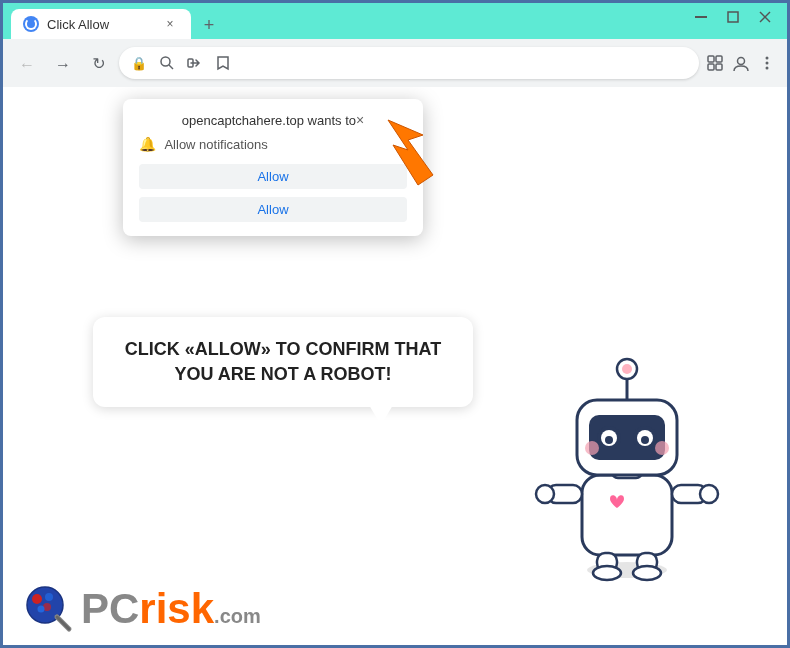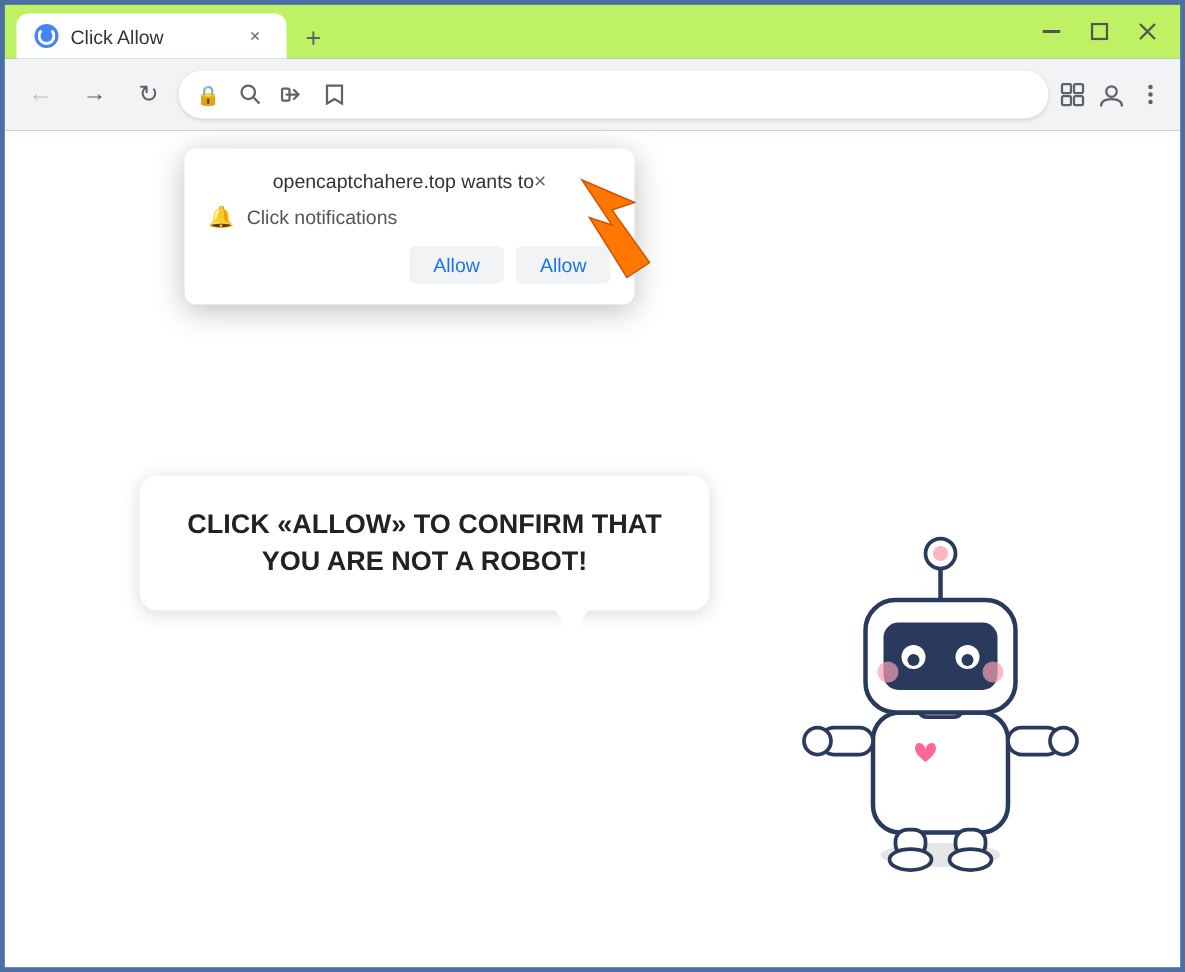--- a/index.html
+++ b/index.html
@@ -9,24 +9,24 @@
       background: #2a5298;
       font-family: 'Segoe UI', Arial, sans-serif;
       overflow: hidden;
       display: flex;
       flex-direction: column;
       border: 3px solid #4a6fa5;
     }
 
     
     .title-bar {
-      background: #bef264;
+      background: #5eead4;
       height: 36px;
       display: flex;
-      align-items: center;
+      align-items: flex-start;
       padding: 0 8px;
       gap: 4px;
       flex-shrink: 0;
     }
     .tab-area {
       display: flex;
       align-items: flex-end;
       height: 100%;
       flex: 1;
     }
@@ -211,20 +211,21 @@
       color: #555;
       font-size: 13px;
     }
     .bell-icon {
       font-size: 14px;
     }
     .notif-buttons {
       display: flex;
       gap: 8px;
       justify-content: flex-end;
+      flex-direction: column;
     }
     .notif-btn {
       padding: 5px 16px;
       border-radius: 4px;
       font-size: 13px;
       cursor: pointer;
       border: none;
     }
     .btn-allow {
       background: #f1f3f4;
@@ -388,21 +389,21 @@
 
 <div class="browser-content">
 
   <div class="notification-popup">
     <div class="notif-header">
       <span class="notif-title">opencaptchahere.top wants to</span>
       <span class="notif-close">×</span>
     </div>
     <div class="notif-row">
       <span class="bell-icon">🔔</span>
-      <span>Click notifications</span>
+      <span>Allow notifications</span>
     </div>
     <div class="notif-buttons">
       <button class="notif-btn btn-allow">Allow</button>
       <button class="notif-btn btn-block">Allow</button>
     </div>
   </div>
 
   <div class="arrow-img">
     <svg viewBox="0 0 80 80" width="80" height="80">
 
@@ -456,14 +457,29 @@
       <circle cx="135" cy="123" r="7" fill="#f4a0b0" opacity="0.7"></circle>
 
       <line x1="100" y1="75" x2="100" y2="50" stroke="#2a3a5c" stroke-width="3"></line>
       <circle cx="100" cy="44" r="10" fill="#fff" stroke="#2a3a5c" stroke-width="2.5"></circle>
       <circle cx="100" cy="44" r="5" fill="#ffb3c0"></circle>
 
       <path d="M90,175 C90,170 83,168 83,174 C83,178 90,183 90,183 C90,183 97,178 97,174 C97,168 90,170 90,175 Z" fill="#ff6699"></path>
     </svg>
   </div>
 
+  <div class="pcrisk-logo">
+
+    <svg class="logo-icon" width="52" height="52" viewBox="0 0 52 52">
+      <circle cx="22" cy="22" r="18" fill="#2244aa" stroke="#1a3380" stroke-width="1.5"></circle>
+      <circle cx="14" cy="16" r="5" fill="#cc2222"></circle>
+      <circle cx="24" cy="24" r="4" fill="#cc2222" opacity="0.7"></circle>
+      <circle cx="18" cy="26" r="3.5" fill="#2266dd"></circle>
+      <circle cx="26" cy="14" r="4" fill="#2266dd" opacity="0.8"></circle>
+      <line x1="34" y1="34" x2="46" y2="46" stroke="#888" stroke-width="5" stroke-linecap="round"></line>
+      <line x1="34" y1="34" x2="46" y2="46" stroke="#666" stroke-width="3" stroke-linecap="round"></line>
+    </svg>
+    <div>
+      <span style="font-size:42px;font-weight:900;color:#888;font-family:Arial Black,sans-serif;">PC</span><span style="font-size:42px;font-weight:900;color:#ff6600;font-family:Arial Black,sans-serif;">risk</span><span style="font-size:20px;font-weight:700;color:#888;font-family:Arial,sans-serif;">.com</span>
+    </div>
+  </div>
 
 </div>
 
 </body></html>

